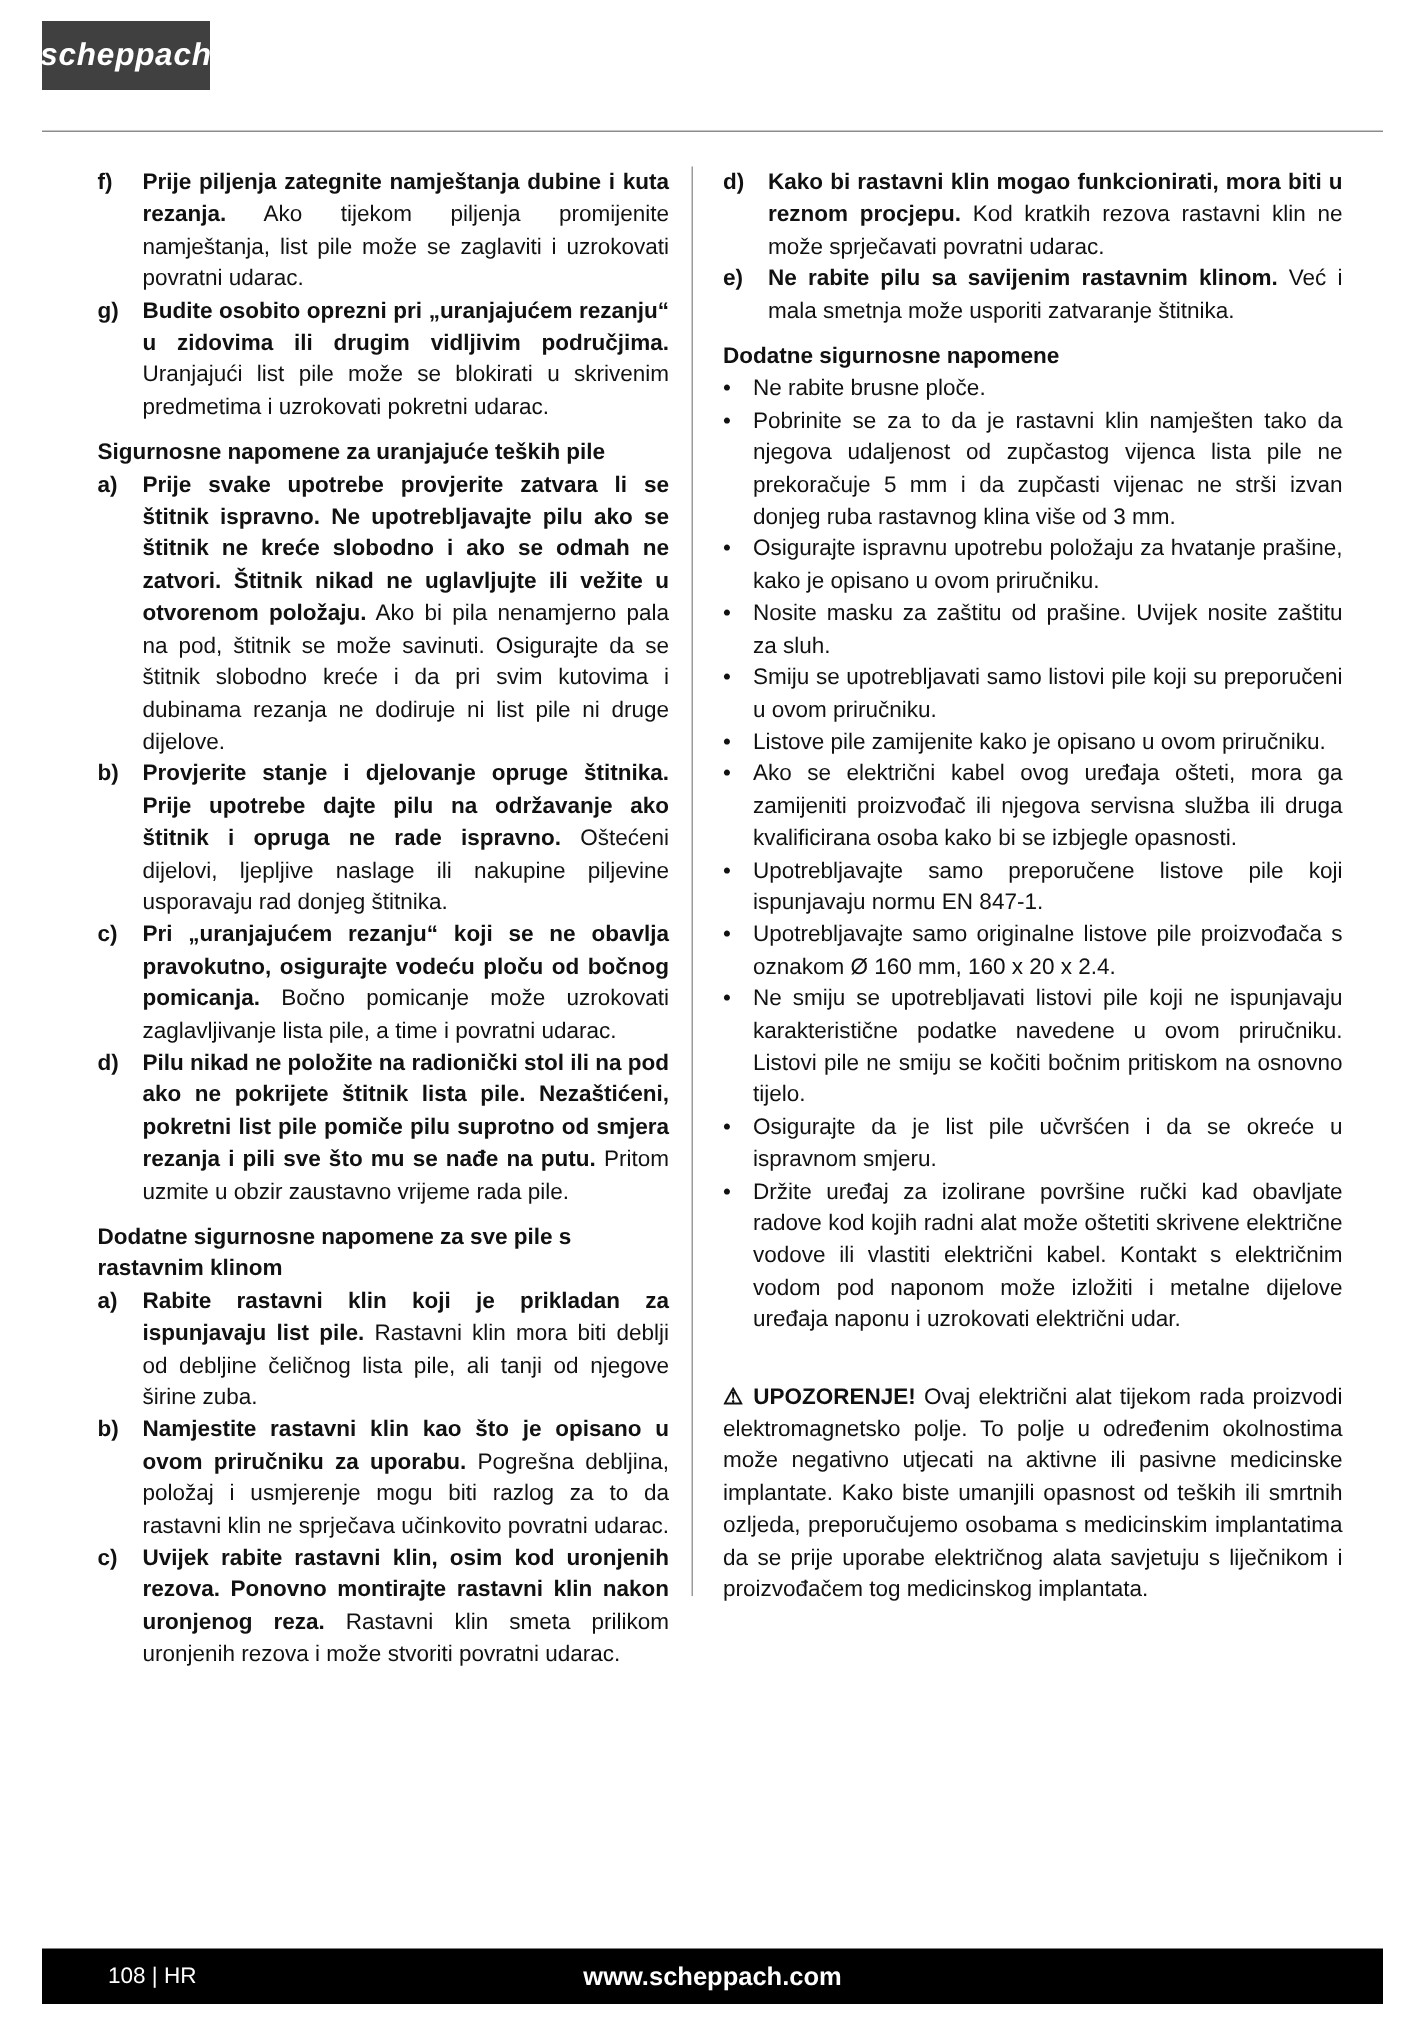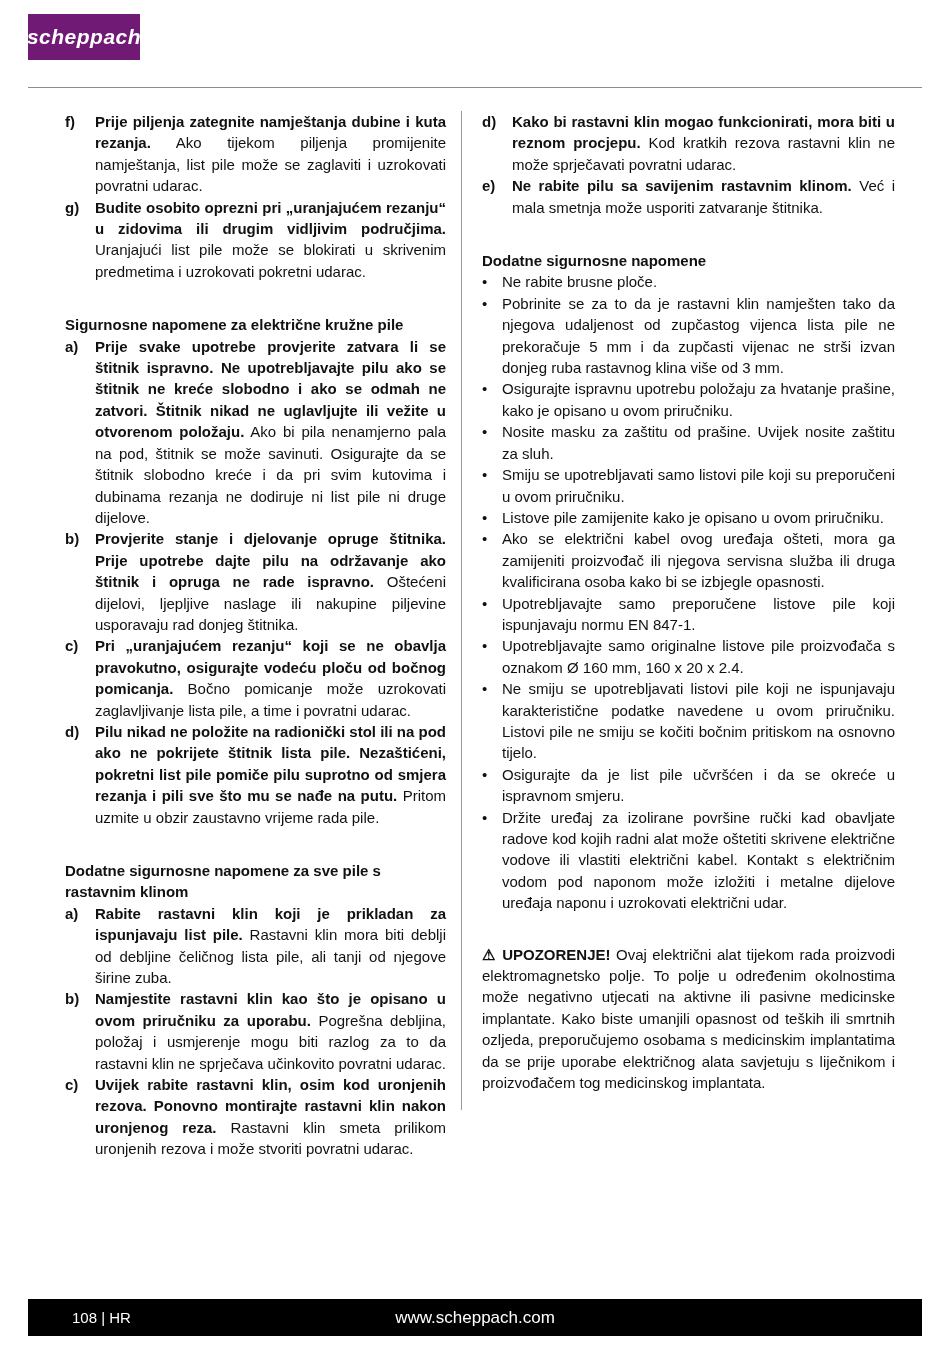--- a/index.html
+++ b/index.html
@@ -3,45 +3,45 @@
 <meta charset="utf-8">
 <style>
   * { box-sizing: border-box; margin: 0; padding: 0; }
   html, body { background: #ffffff; }
   body {
     width: 950px; height: 1348px; position: relative; overflow: hidden;
     font-family: "Liberation Sans", sans-serif; color: #111111;
   }
   .header { padding: 14px 28px 0 28px; }
   .logo {
-    width: 112px; height: 46px; background: #701a75; color: #ffffff;
+    width: 112px; height: 46px; background: #404040; color: #ffffff;
     display: flex; align-items: center; justify-content: center;
     font-style: italic; font-weight: bold; font-size: 21px; letter-spacing: 0.5px;
   }
   .header-rule { margin: 27px 28px 0 28px; border-top: 1px solid #8c8c8c; height: 0; }
   .content { display: flex; align-items: stretch; padding: 23px 55px 0 65px; }
   .col { font-size: 15px; line-height: 21.4px; }
   #col-left { width: 396px; padding-right: 15px; }
   .vdivider { width: 1px; background: #9a9a9a; margin-bottom: 50px; }
   #col-right { flex: 1; padding-left: 20px; }
-  .heading { font-weight: bold; margin-top: 32px; text-align: left; }
+  .heading { font-weight: bold; margin-top: 9px; text-align: left; }
   .item { display: flex; }
   .marker { width: 30px; flex: none; }
   .item.bullet .marker { width: 20px; font-weight: normal; }
   .item .marker.bold-marker { font-weight: bold; }
   .itext { flex: 1; text-align: justify; }
   .b { font-weight: bold; }
   .para { margin-top: 30px; text-align: justify; }
   .warn-icon { font-weight: bold; }
   .footer {
     position: absolute; left: 28px; right: 28px; bottom: 12px; height: 37px;
     background: #000000; color: #ffffff; display: flex; align-items: center;
   }
   .page-num { position: absolute; left: 44px; font-size: 15px; font-weight: normal; }
-  .site { width: 100%; text-align: center; font-weight: normal; font-size: 17px; }
+  .site { width: 100%; text-align: center; font-weight: bold; font-size: 17px; }
 </style>
 </head>
 <body>
 
 <div class="header">
   <div class="logo">
     <span>scheppach</span>
   </div>
 </div>
 <div class="header-rule"></div>
@@ -49,21 +49,21 @@
 <div class="content">
   <div class="col" id="col-left">
       <div class="item">
         <span class="marker bold-marker">f)</span>
         <div class="itext"><span class="b">Prije piljenja zategnite namještanja dubine i kuta rezanja.</span><span> Ako tijekom piljenja promijenite namještanja, list pile može se zaglaviti i uzrokovati povratni udarac.</span></div>
       </div>
       <div class="item">
         <span class="marker bold-marker">g)</span>
         <div class="itext"><span class="b">Budite osobito oprezni pri „uranjajućem rezanju“ u zidovima ili drugim vidljivim područjima.</span><span> Uranjajući list pile može se blokirati u skrivenim predmetima i uzrokovati pokretni udarac.</span></div>
       </div>
-      <div class="heading">Sigurnosne napomene za električne kružne pile</div>
+      <div class="heading">Sigurnosne napomene za uranjajuće teških pile</div>
       <div class="item">
         <span class="marker bold-marker">a)</span>
         <div class="itext"><span class="b">Prije svake upotrebe provjerite zatvara li se štitnik ispravno. Ne upotrebljavajte pilu ako se štitnik ne kreće slobodno i ako se odmah ne zatvori. Štitnik nikad ne uglavljujte ili vežite u otvorenom položaju.</span><span> Ako bi pila nenamjerno pala na pod, štitnik se može savinuti. Osigurajte da se štitnik slobodno kreće i da pri svim kutovima i dubinama rezanja ne dodiruje ni list pile ni druge dijelove.</span></div>
       </div>
       <div class="item">
         <span class="marker bold-marker">b)</span>
         <div class="itext"><span class="b">Provjerite stanje i djelovanje opruge štitnika. Prije upotrebe dajte pilu na održavanje ako štitnik i opruga ne rade ispravno.</span><span> Oštećeni dijelovi, ljepljive naslage ili nakupine piljevine usporavaju rad donjeg štitnika.</span></div>
       </div>
       <div class="item">
         <span class="marker bold-marker">c)</span>

